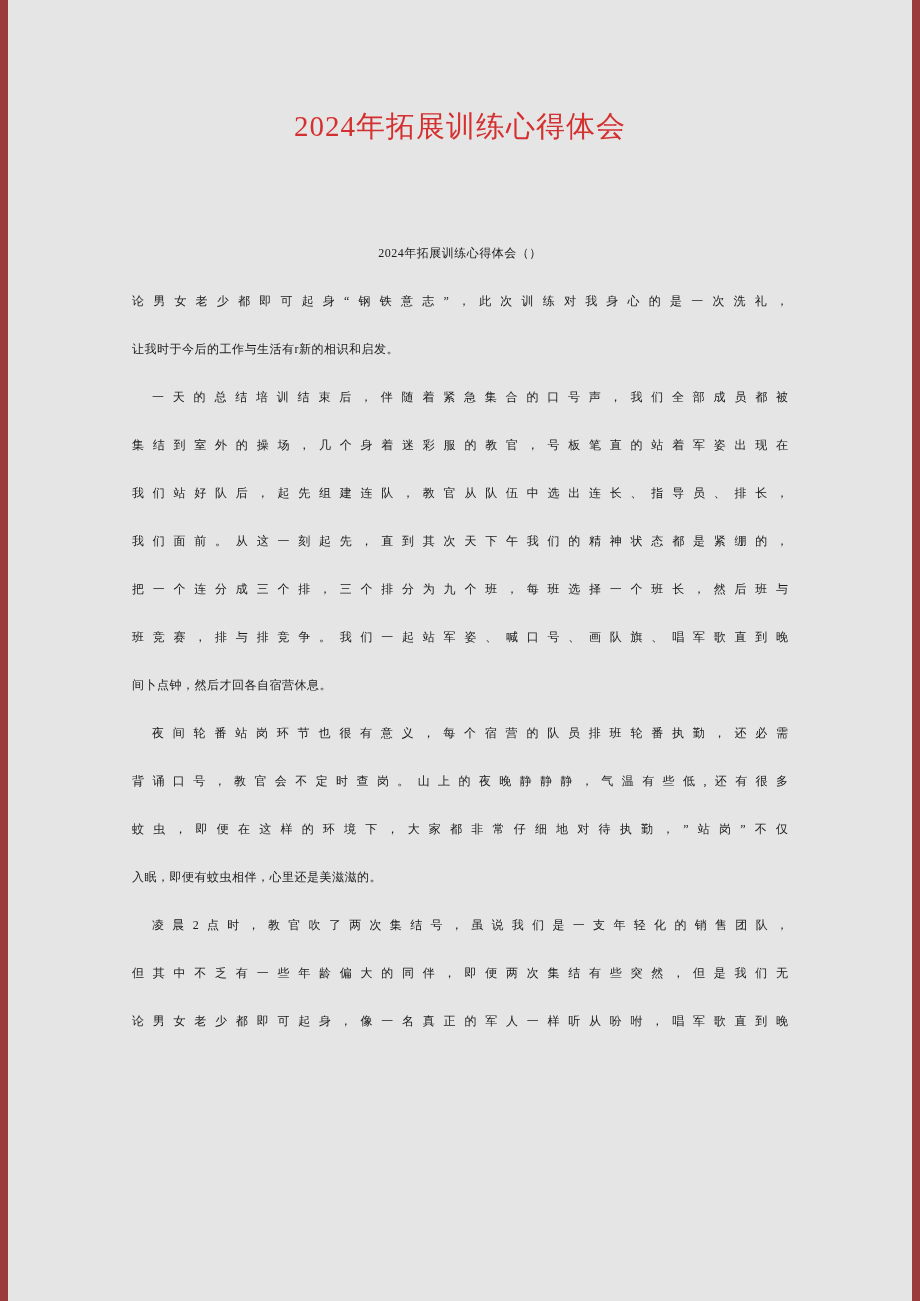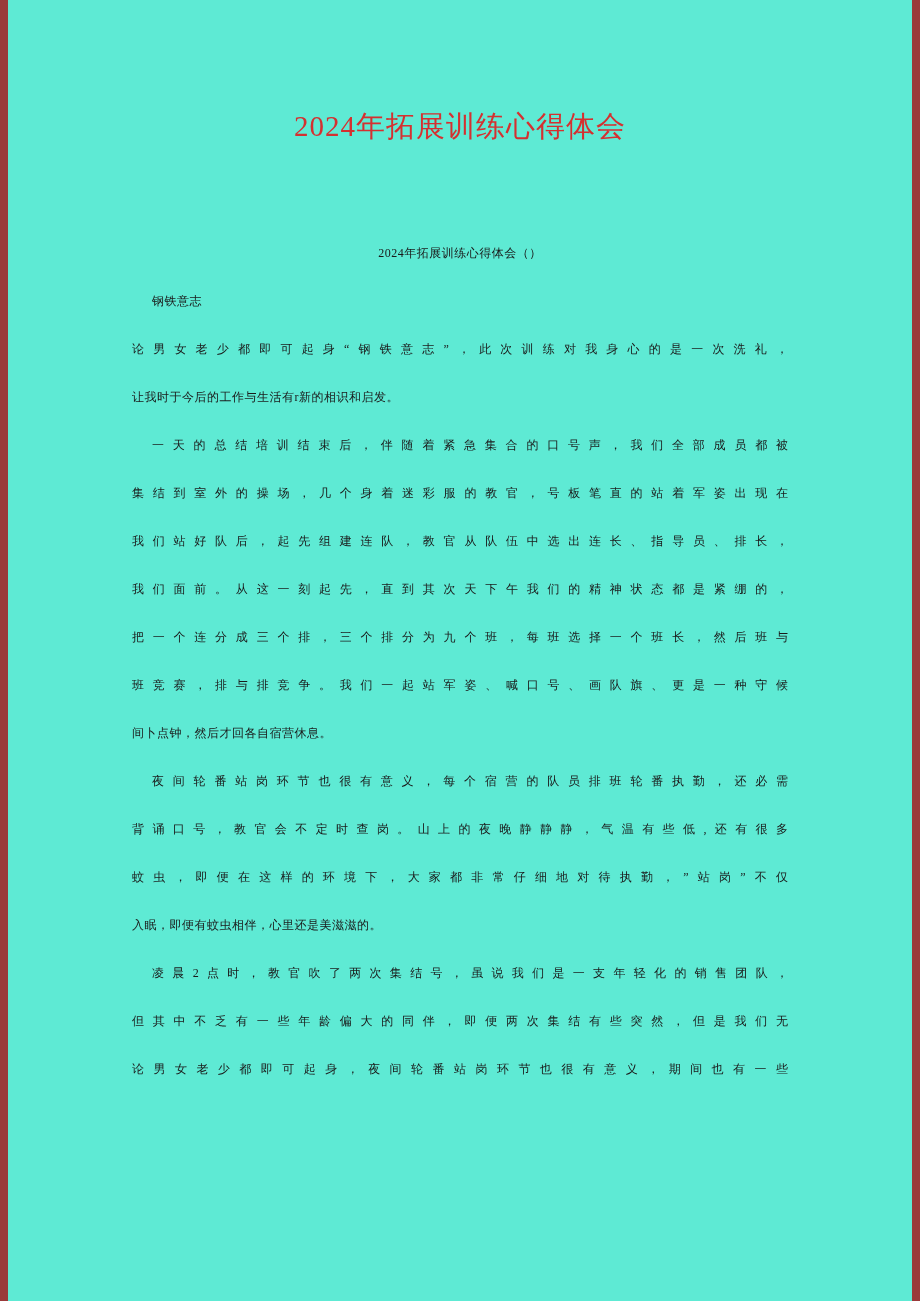--- a/index.html
+++ b/index.html
@@ -64,39 +64,38 @@
   .line.indent { padding-left: 20px; }
   .line.center {
     text-align: center;
     text-align-last: center;
     padding-left: 0;
   }
 </style>
 </head>
 <body>
 
-<div class="page" style="background: #5eead4;">
+<div class="page" style="background: #e5e5e5;">
   <div class="edge-bar left" style="background: rgb(154, 58, 58);"></div>
   <div class="edge-bar right" style="background: rgb(154, 58, 58);"></div>
 
   <div class="doc-title" style="color: rgb(213, 48, 48);">2024年拓展训练心得体会</div>
 
   <div class="body-text" style="color: rgb(26, 26, 26);">
       <div class="line center">2024年拓展训练心得体会（）</div>
-      <div class="line indent">钢铁意志</div>
       <div class="line justify">论男女老少都即可起身“钢铁意志”，此次训练对我身心的是一次洗礼，</div>
       <div class="line">让我时于今后的工作与生活有r新的相识和启发。</div>
       <div class="line indent justify">一天的总结培训结束后，伴随着紧急集合的口号声，我们全部成员都被</div>
       <div class="line justify">集结到室外的操场，几个身着迷彩服的教官，号板笔直的站着军姿出现在</div>
       <div class="line justify">我们站好队后，起先组建连队，教官从队伍中选出连长、指导员、排长，</div>
       <div class="line justify">我们面前。从这一刻起先，直到其次天下午我们的精神状态都是紧绷的，</div>
       <div class="line justify">把一个连分成三个排，三个排分为九个班，每班选择一个班长，然后班与</div>
-      <div class="line justify">班竞赛，排与排竞争。我们一起站军姿、喊口号、画队旗、更是一种守候</div>
+      <div class="line justify">班竞赛，排与排竞争。我们一起站军姿、喊口号、画队旗、唱军歌直到晚</div>
       <div class="line">间卜点钟，然后才回各自宿营休息。</div>
       <div class="line indent justify">夜间轮番站岗环节也很有意义，每个宿营的队员排班轮番执勤，还必需</div>
       <div class="line justify">背诵口号，教官会不定时查岗。山上的夜晚静静静，气温有些低,还有很多</div>
       <div class="line justify">蚊虫，即便在这样的环境下，大家都非常仔细地对待执勤，”站岗”不仅</div>
       <div class="line">入眠，即便有蚊虫相伴，心里还是美滋滋的。</div>
       <div class="line indent justify">凌晨2点时，教官吹了两次集结号，虽说我们是一支年轻化的销售团队，</div>
       <div class="line justify">但其中不乏有一些年龄偏大的同伴，即便两次集结有些突然，但是我们无</div>
-      <div class="line justify">论男女老少都即可起身，夜间轮番站岗环节也很有意义，期间也有一些</div>
+      <div class="line justify">论男女老少都即可起身，像一名真正的军人一样听从吩咐，唱军歌直到晚</div>
     </div>
 </div>
 
 </body></html>

